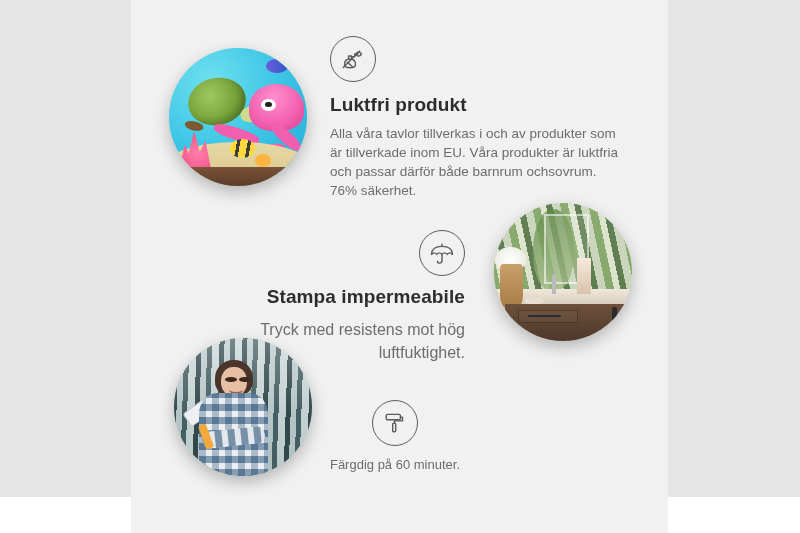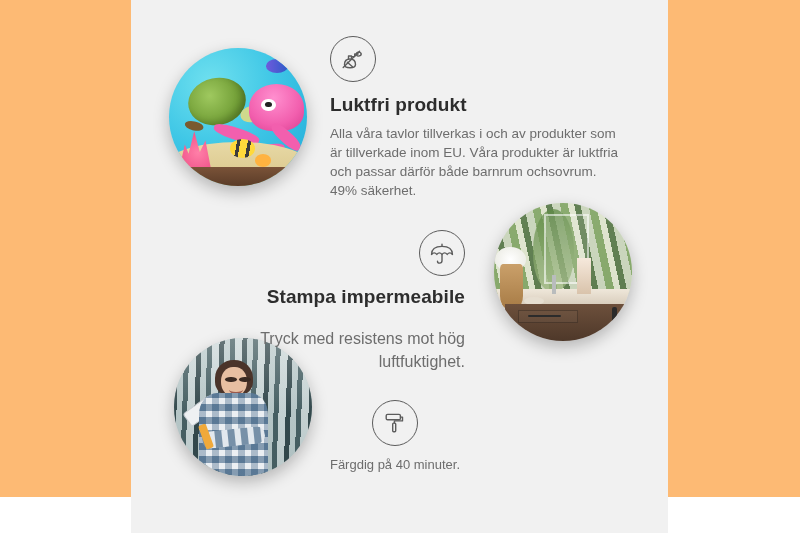--- a/index.html
+++ b/index.html
@@ -2,21 +2,21 @@
 <html><head>
 <meta charset="utf-8">
 <style>
   html,body{margin:0;padding:0;}
   body{
     width:800px;height:533px;
     background:#ffffff;
     font-family:"Liberation Sans", sans-serif;
     overflow:hidden;
   }
-  .canvas{position:relative;width:800px;height:497px;background:#fdba74;}
+  .canvas{position:relative;width:800px;height:497px;background:#e5e5e5;}
 
   
   .panel{
     position:absolute;left:131px;top:0;width:537px;height:533px;
     background:#f1f1f1;
   }
 
   
   .photo{
     position:absolute;border-radius:50%;overflow:hidden;
@@ -236,21 +236,21 @@
   }
 
   
   #feature-odourless{left:330px;top:36px;width:290px;}
   #feature-odourless .icon-circle{margin-bottom:12px;}
   #feature-odourless .f-title{margin-bottom:8px;}
 
   
   #feature-waterproof{left:200px;top:230px;width:265px;text-align:right;}
   #feature-waterproof .icon-circle{margin-left:auto;margin-bottom:10px;}
-  #feature-waterproof .f-title{margin-bottom:20px;}
+  #feature-waterproof .f-title{margin-bottom:11px;}
   #feature-waterproof .f-body{font-size:16px;}
 
   
   #feature-assembly{left:250px;top:400px;width:290px;text-align:center;}
   #feature-assembly .icon-circle{margin:0 auto 10px;}
   #feature-assembly .f-title{margin-bottom:5px;}
   #feature-assembly .f-body{font-size:13px;}
 </style>
 </head>
 <body>
@@ -318,21 +318,21 @@
       <svg width="30" height="30" viewBox="0 0 30 30" fill="none" stroke="#5c5c5c" stroke-width="1.4" stroke-linecap="round" stroke-linejoin="round">
         <path d="M6.5 20.5 q0 -5.5 5.5 -5.5 q5.5 0 5.5 5.5 q0 3.2 -5.5 3.2 q-5.5 0 -5.5 -3.2 z"></path>
         <path d="M10.5 15 v-3 h3 v3"></path>
         <path d="M13.5 12.6 h3.2 v-2.6 h3.4"></path>
         <path d="M20.1 8.1 q3.1 0 3.1 2 q0 2 -3.1 2 q-1.6 0 -1.6 -2 q0 -2 1.6 -2 z"></path>
         <path d="M9.3 18.3 l5.2 4.4"></path>
         <line x1="5.2" y1="23.6" x2="21.6" y2="7.2"></line>
       </svg>
     </div>
     <p class="f-title">Luktfri produkt</p>
-    <p class="f-body">Alla våra tavlor tillverkas i och av produkter som är tillverkade inom EU. Våra produkter är luktfria och passar därför både barnrum ochsovrum. 49% säkerhet.</p>
+    <p class="f-body">Alla våra tavlor tillverkas i och av produkter som är tillverkade inom EU. Våra produkter är luktfria och passar därför både barnrum ochsovrum. 76% säkerhet.</p>
   </div>
 
   <div class="feature" id="feature-waterproof">
     <div class="icon-circle">
       <svg width="28" height="28" viewBox="0 0 28 28" fill="none" stroke="#5c5c5c" stroke-width="1.4" stroke-linecap="round" stroke-linejoin="round">
         <path d="M3.6 15.4 q0 -8 10.4 -8 q10.4 0 10.4 8"></path>
         <path d="M3.6 15.4 q2.6 -3 5.2 0 q2.6 -3 5.2 0 q2.6 -3 5.2 0 q2.6 -3 5.2 0"></path>
         <path d="M14 15.4 v6.4 q0 2.3 -2.4 2.3 q-2.1 0 -2.1 -1.9"></path>
         <line x1="14" y1="7.4" x2="14" y2="5.1"></line>
       </svg>
@@ -342,16 +342,16 @@
   </div>
 
   <div class="feature" id="feature-assembly">
     <div class="icon-circle">
       <svg width="28" height="28" viewBox="0 0 28 28" fill="none" stroke="#5c5c5c" stroke-width="1.4" stroke-linecap="round" stroke-linejoin="round">
         <rect x="5.2" y="5.4" width="14.2" height="5.4" rx="1.4"></rect>
         <path d="M19.4 8.1 h2.1 v3.8 h-8.1 v2.0"></path>
         <rect x="11.7" y="14.1" width="3.0" height="8.6" rx="0.9"></rect>
       </svg>
     </div>
-    <p class="f-body">Färgdig på 40 minuter.</p>
+    <p class="f-body">Färgdig på 60 minuter.</p>
   </div>
 
 </div>
 
 </body></html>

